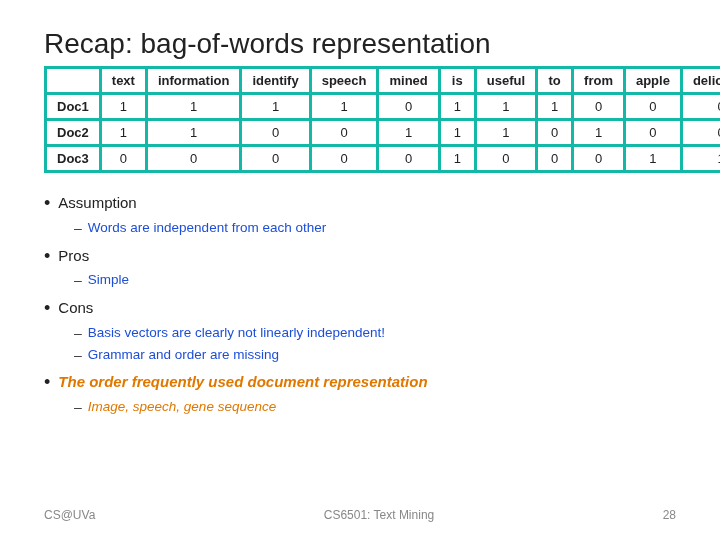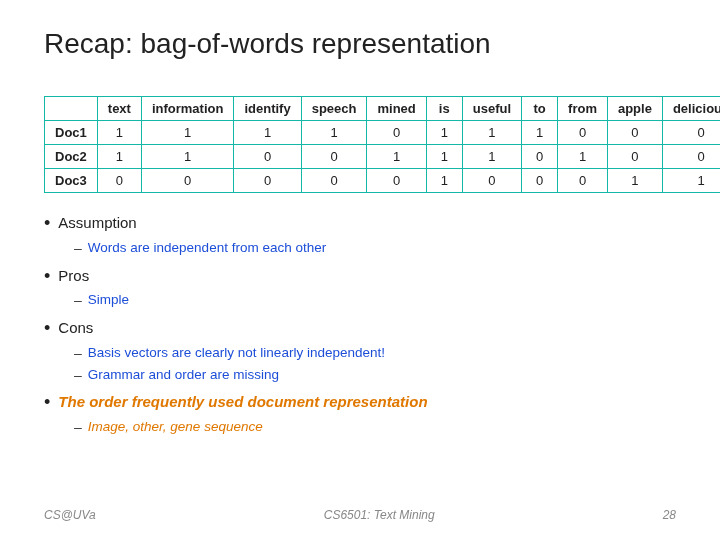--- a/index.html
+++ b/index.html
@@ -16,30 +16,30 @@
       width: 720px;
       height: 540px;
       padding: 28px 44px 18px 44px;
       display: flex;
       flex-direction: column;
     }
     .title {
       font-size: 28px;
       font-weight: 400;
       color: #222;
-      margin-bottom: 36px;
+      margin-bottom: 6px;
       letter-spacing: 0;
     }
     table {
       border-collapse: collapse;
       margin-bottom: 14px;
       font-size: 13px;
     }
     th, td {
-      border: 1px solid #14b8a6;
+      border: 3px solid #14b8a6;
       padding: 4px 10px;
       text-align: center;
       min-width: 36px;
     }
     th {
       background: #fff;
       font-weight: 600;
     }
     td:first-child {
       text-align: center;
@@ -87,21 +87,20 @@
       color: #e07800;
       font-style: italic;
     }
     .footer {
       display: flex;
       justify-content: space-between;
       align-items: center;
       font-size: 12px;
       color: #888;
       margin-top: 4px;
-      font-style: italic;
     }
   </style>
 </head>
 <body>
 
 <div class="slide">
   <div class="title">Recap: bag-of-words representation</div>
 
   <table>
     <thead>
@@ -194,21 +193,21 @@
       <div class="sub-bullet">
         <span class="sub-dash">–</span>
         <span class="sub-text">Grammar and order are missing</span>
       </div>
       <div class="bullet-main">
         <span class="bullet-dot">•</span>
         <span class="bullet-label italic-orange">The order frequently used document representation</span>
       </div>
       <div class="sub-bullet">
         <span class="sub-dash">–</span>
-        <span class="sub-text italic-orange-sub">Image, other, gene sequence</span>
+        <span class="sub-text italic-orange-sub">Image, speech, gene sequence</span>
       </div>
     </div>
 
   <div class="footer">
     <span>CS@UVa</span>
     <span>CS6501: Text Mining</span>
     <span>28</span>
   </div>
 </div>
 

